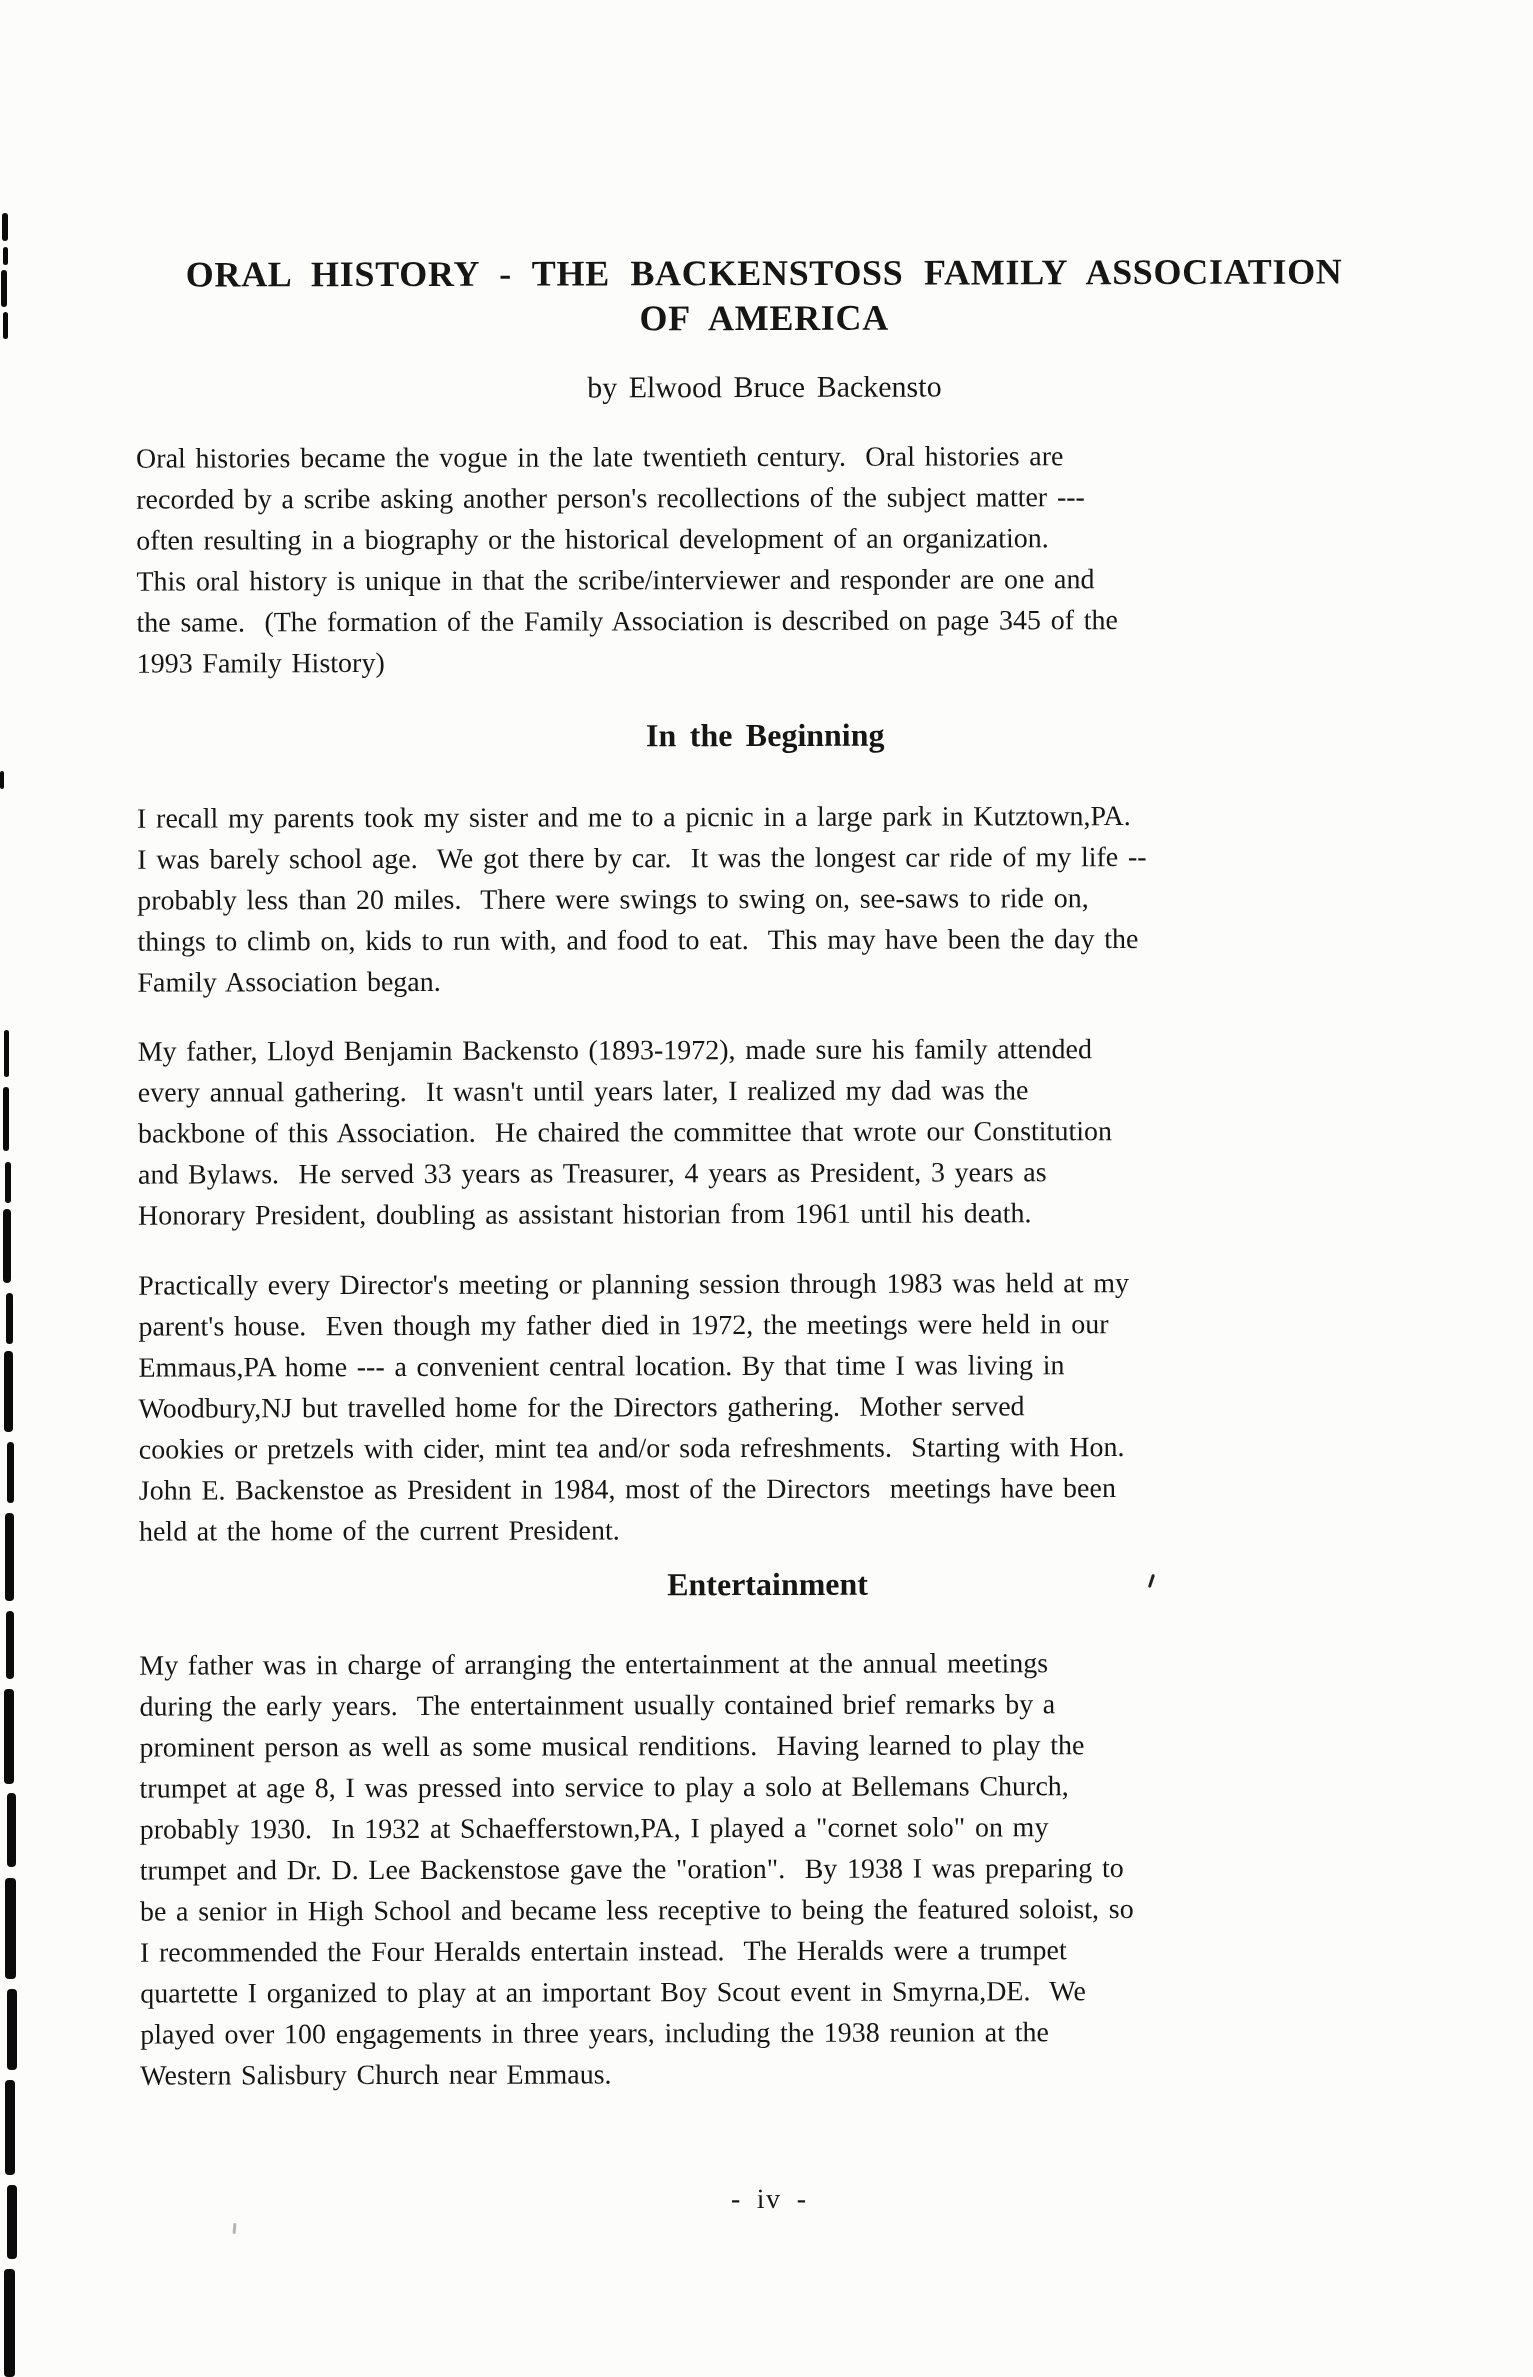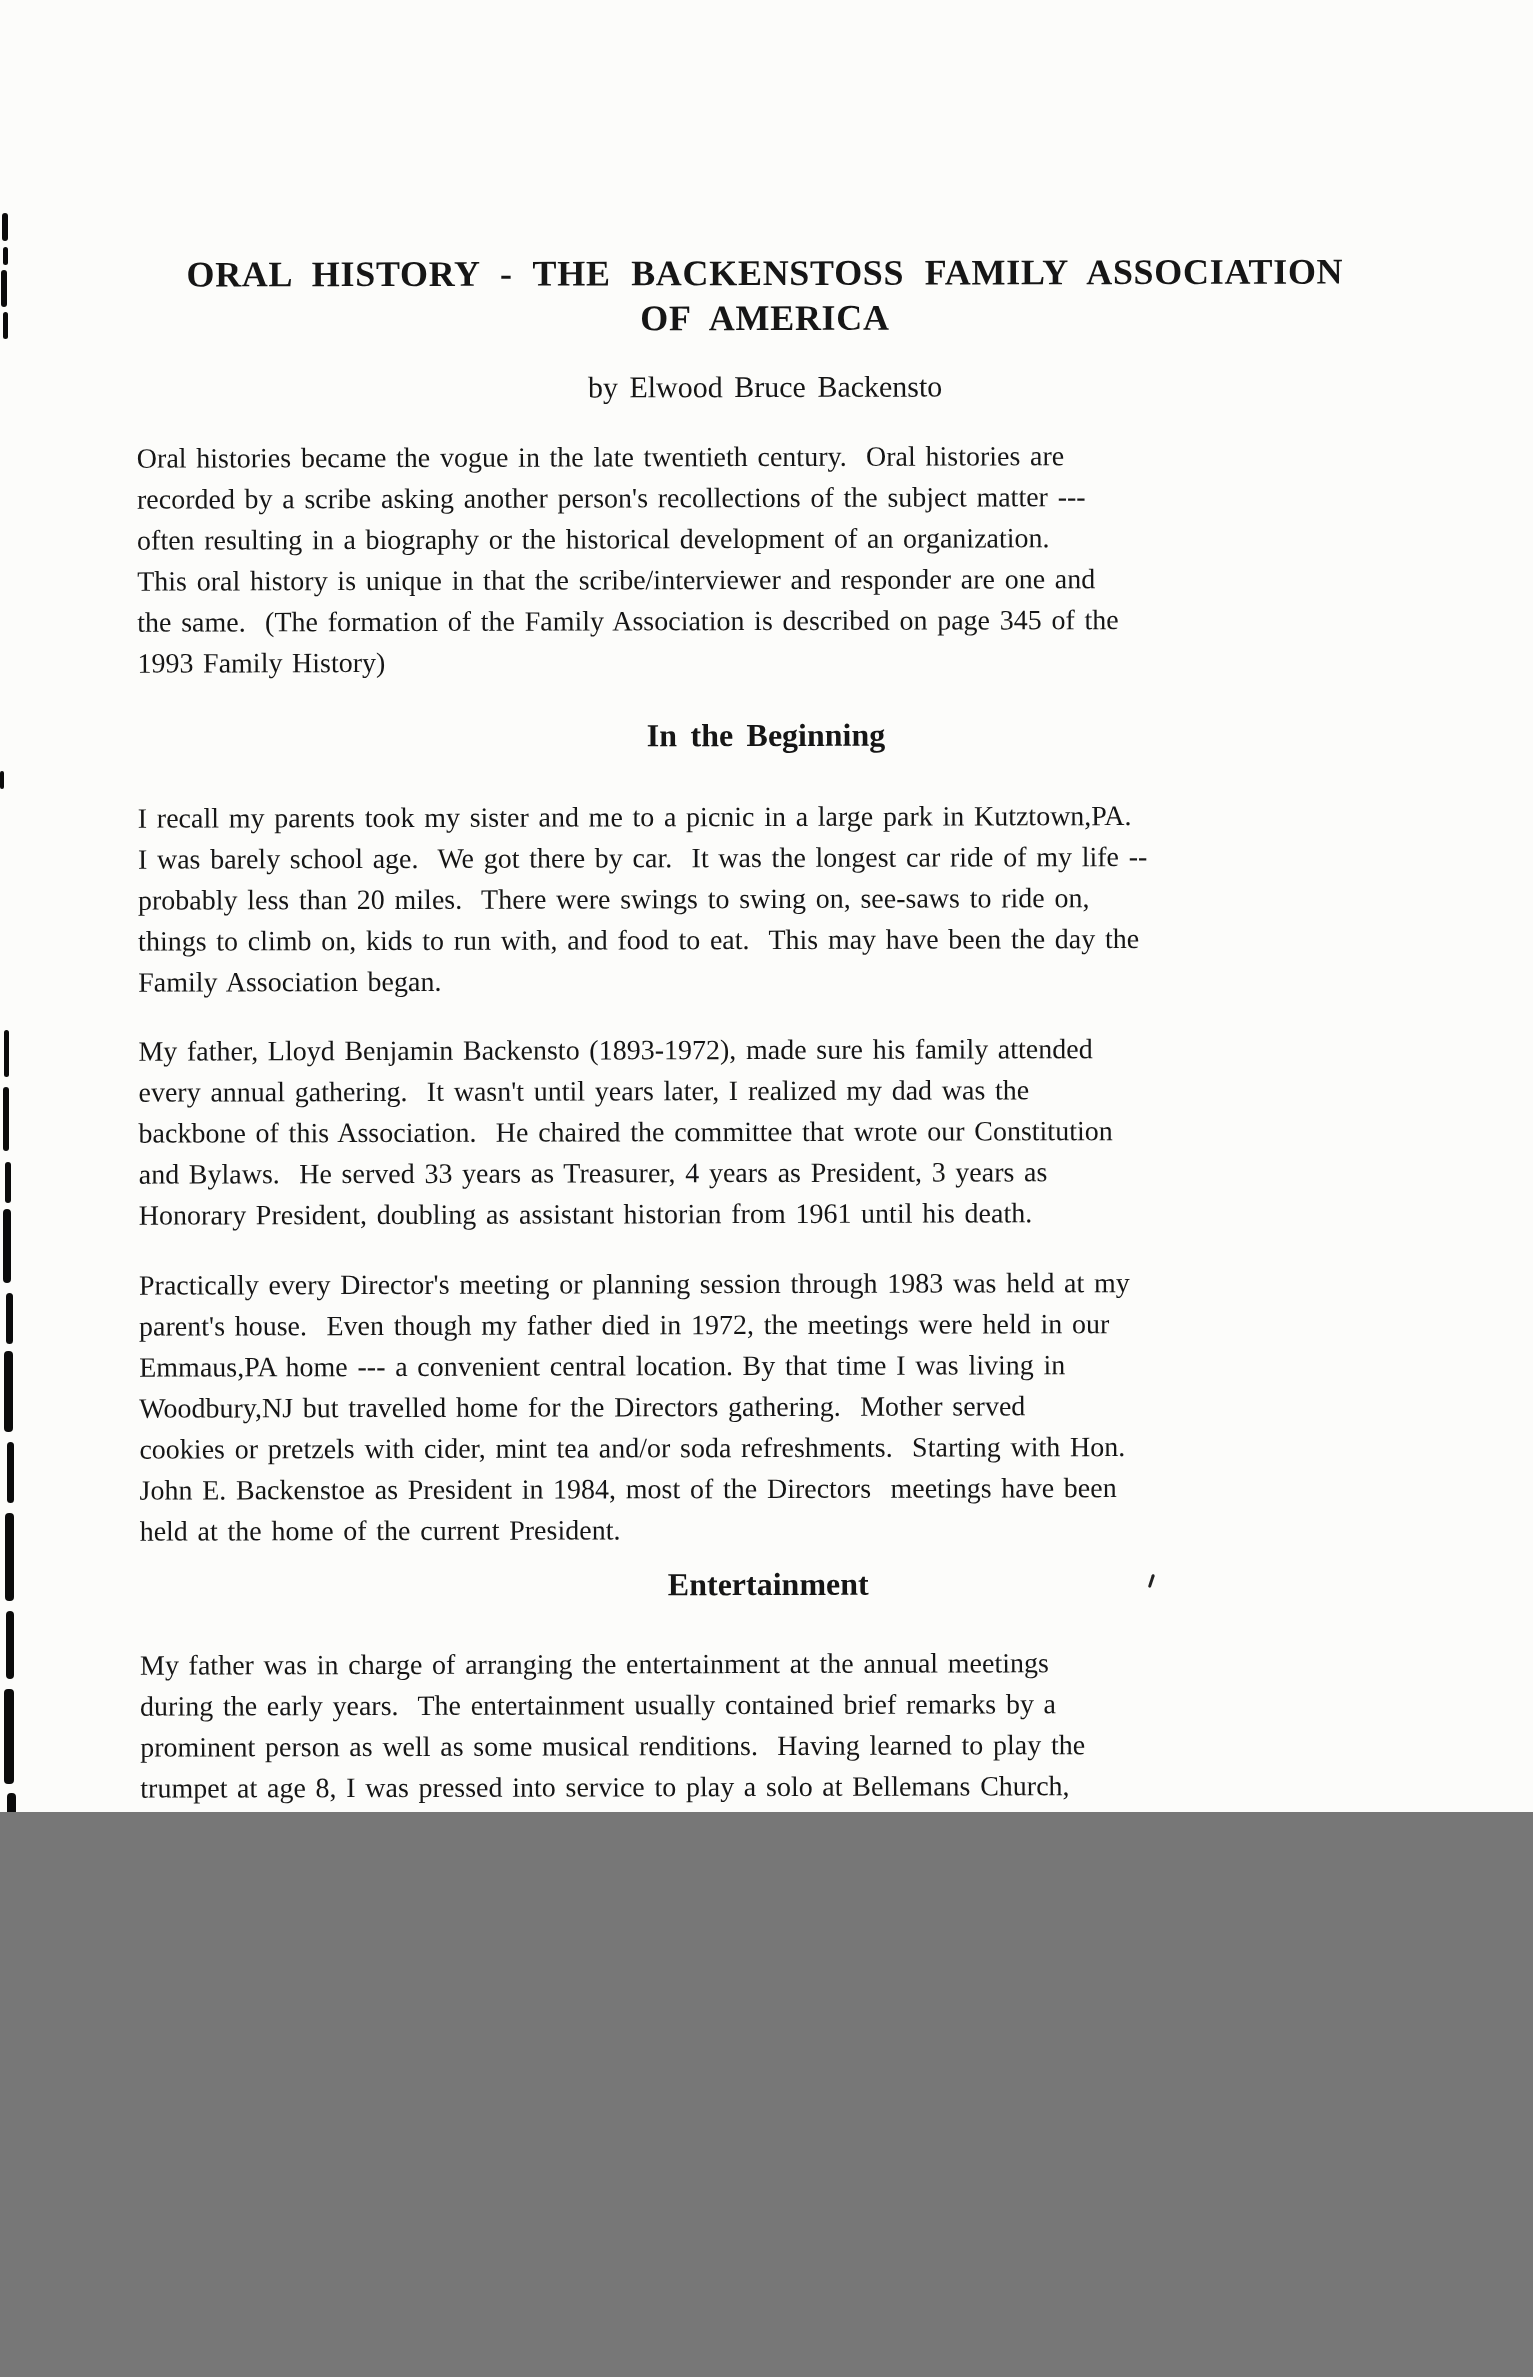--- a/index.html
+++ b/index.html
@@ -1,19 +1,19 @@
 <!DOCTYPE html>
 <html style="font-size:10.8px"><head>
 <meta charset="utf-8">
 <style>
   html, body { margin: 0; padding: 0; background: #777; }
   .page {
     position: relative;
     width: 1533px;
-    height: 1812px;
+    height: 2377px;
     margin: 0 auto;
     background: #fcfcfa;
     color: #161616;
     font-family: "Liberation Serif", "DejaVu Serif", serif;
     overflow: hidden;
   }
   .content {
     position: absolute;
     inset: 0;
     transform: rotate(-0.15deg);

